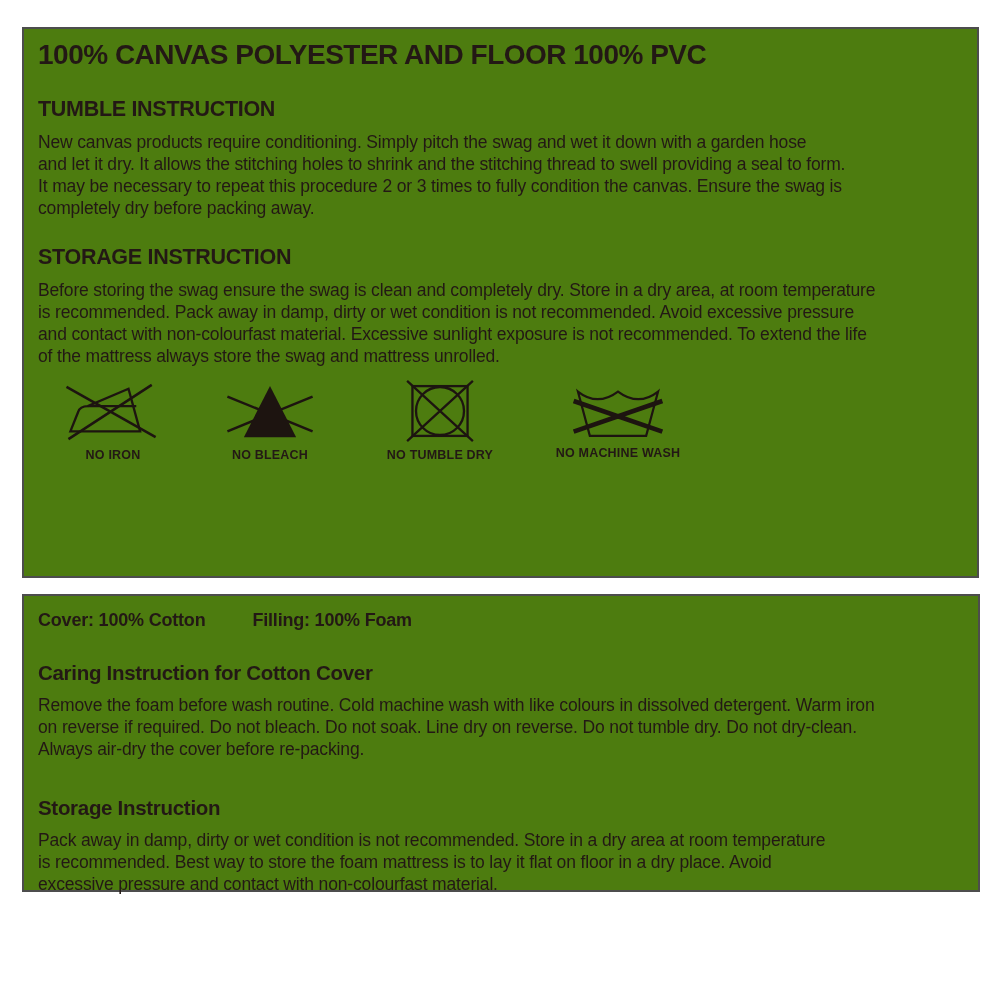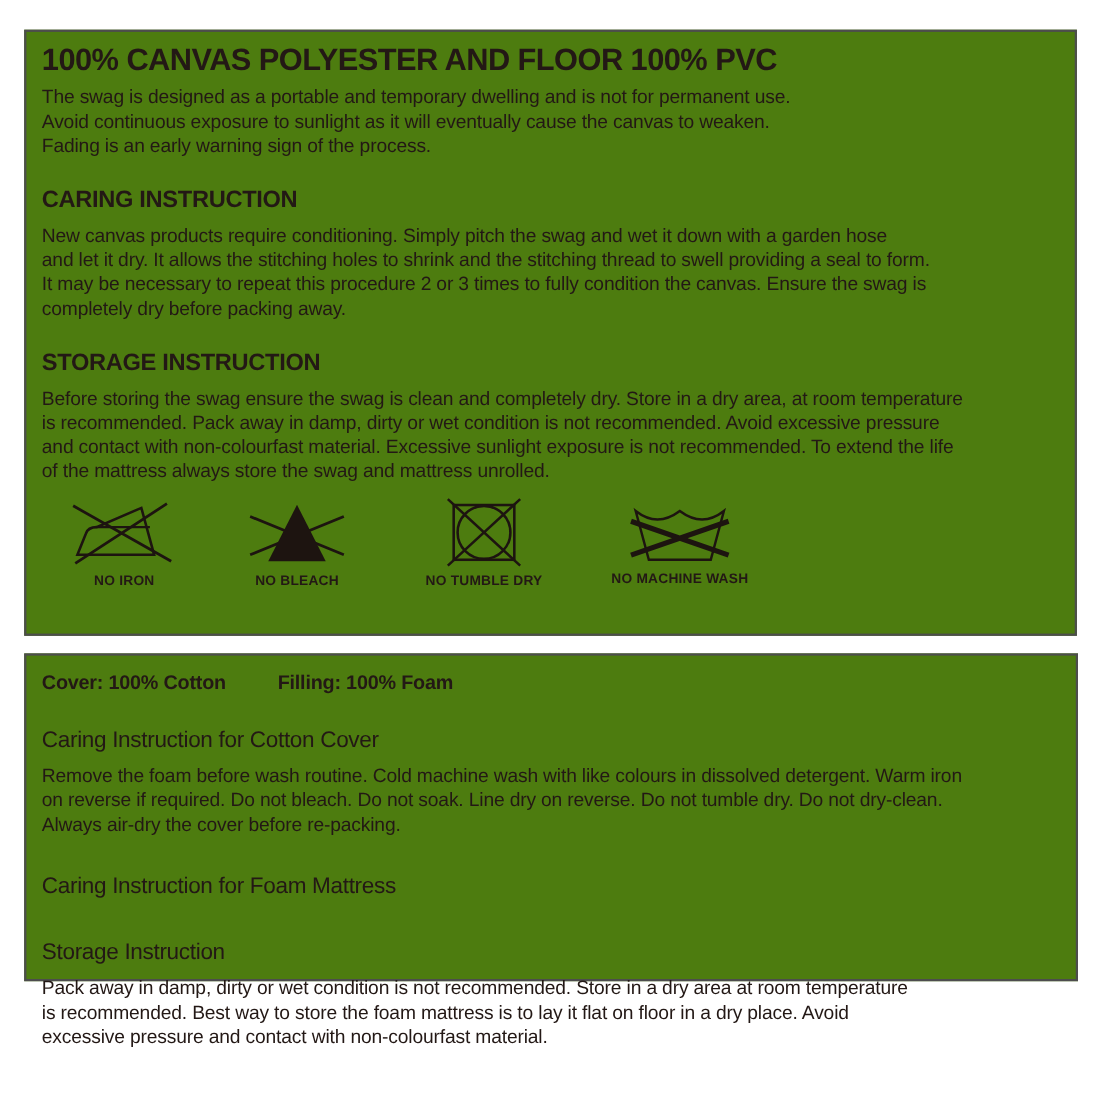--- a/index.html
+++ b/index.html
@@ -19,21 +19,21 @@
     font-size:28px;font-weight:800;letter-spacing:-0.5px;margin:2px 0 6px 0;
   }
   .body-text{
     font-size:17.5px;line-height:1.26;letter-spacing:-0.15px;
     white-space:pre-line;margin:0;
   }
   .section-heading{
     font-size:21.5px;font-weight:800;letter-spacing:-0.3px;margin:0;
   }
   .sub-heading{
-    font-size:20.5px;font-weight:400;letter-spacing:-0.3px;margin:0;
+    font-size:20.5px;font-weight:700;letter-spacing:-0.3px;margin:0;
   }
   .mt-sm{margin-top:9px;}
   .mt-md{margin-top:22px;}
   .mt-lg{margin-top:26px;}
 
   .composition-line{font-size:18px;font-weight:800;letter-spacing:-0.2px;margin:2px 0 0 0;}
   .composition-line .fill{margin-left:47px;}
 
   .symbols-row{position:relative;height:92px;margin-top:14px;}
   .care-symbol{
@@ -47,25 +47,22 @@
   #sym-bleach{left:167px;width:130px;top:2px;}
   #sym-tumble{left:337px;width:130px;top:-2px;}
   #sym-wash{left:505px;width:150px;top:2px;}
   .ink{stroke:#1d1410;fill:none;}
 </style>
 </head>
 <body>
 
 <div class="panel" id="panel-canvas">
   <h1 class="doc-title">100% CANVAS POLYESTER AND FLOOR 100% PVC</h1>
-  <p class="body-text">The swag is designed as a portable and temporary dwelling and is not for permanent use.
-Avoid continuous exposure to sunlight as it will eventually cause the canvas to weaken.
-Fading is an early warning sign of the process.</p>
 
-  <h2 class="section-heading mt-lg">CARING INSTRUCTION</h2>
+  <h2 class="section-heading mt-lg">TUMBLE INSTRUCTION</h2>
   <p class="body-text mt-sm">New canvas products require conditioning. Simply pitch the swag and wet it down with a garden hose
 and let it dry. It allows the stitching holes to shrink and the stitching thread to swell providing a seal to form.
 It may be necessary to repeat this procedure 2 or 3 times to fully condition the canvas. Ensure the swag is
 completely dry before packing away.</p>
 
   <h2 class="section-heading mt-lg">STORAGE INSTRUCTION</h2>
   <p class="body-text mt-sm">Before storing the swag ensure the swag is clean and completely dry. Store in a dry area, at room temperature
 is recommended. Pack away in damp, dirty or wet condition is not recommended. Avoid excessive pressure
 and contact with non-colourfast material.  Excessive sunlight exposure is not recommended. To extend the life
 of the mattress always store the swag and mattress unrolled.</p>
@@ -120,19 +117,18 @@
 <div class="panel" id="panel-mattress">
   <p class="composition-line">
     <span>Cover: 100% Cotton</span><span class="fill">Filling: 100% Foam</span>
   </p>
 
   <h2 class="sub-heading" style="margin-top:30px;">Caring Instruction for Cotton Cover</h2>
   <p class="body-text mt-sm">Remove the foam before wash routine. Cold machine wash with like colours in dissolved detergent. Warm iron
 on reverse if required. Do not bleach. Do not soak. Line dry on reverse. Do not tumble dry. Do not dry-clean.
 Always air-dry the cover before re-packing.</p>
 
-  <h2 class="sub-heading" style="margin-top:34px;">Caring Instruction for Foam Mattress</h2>
 
   <h2 class="sub-heading" style="margin-top:36px;">Storage Instruction</h2>
   <p class="body-text mt-sm">Pack away in damp, dirty or wet condition is not recommended. Store in a dry area at room temperature
 is recommended. Best way to store the foam mattress is to lay it flat on floor in a dry place. Avoid
 excessive pressure and contact with non-colourfast material.</p>
 </div>
 
 </body></html>

